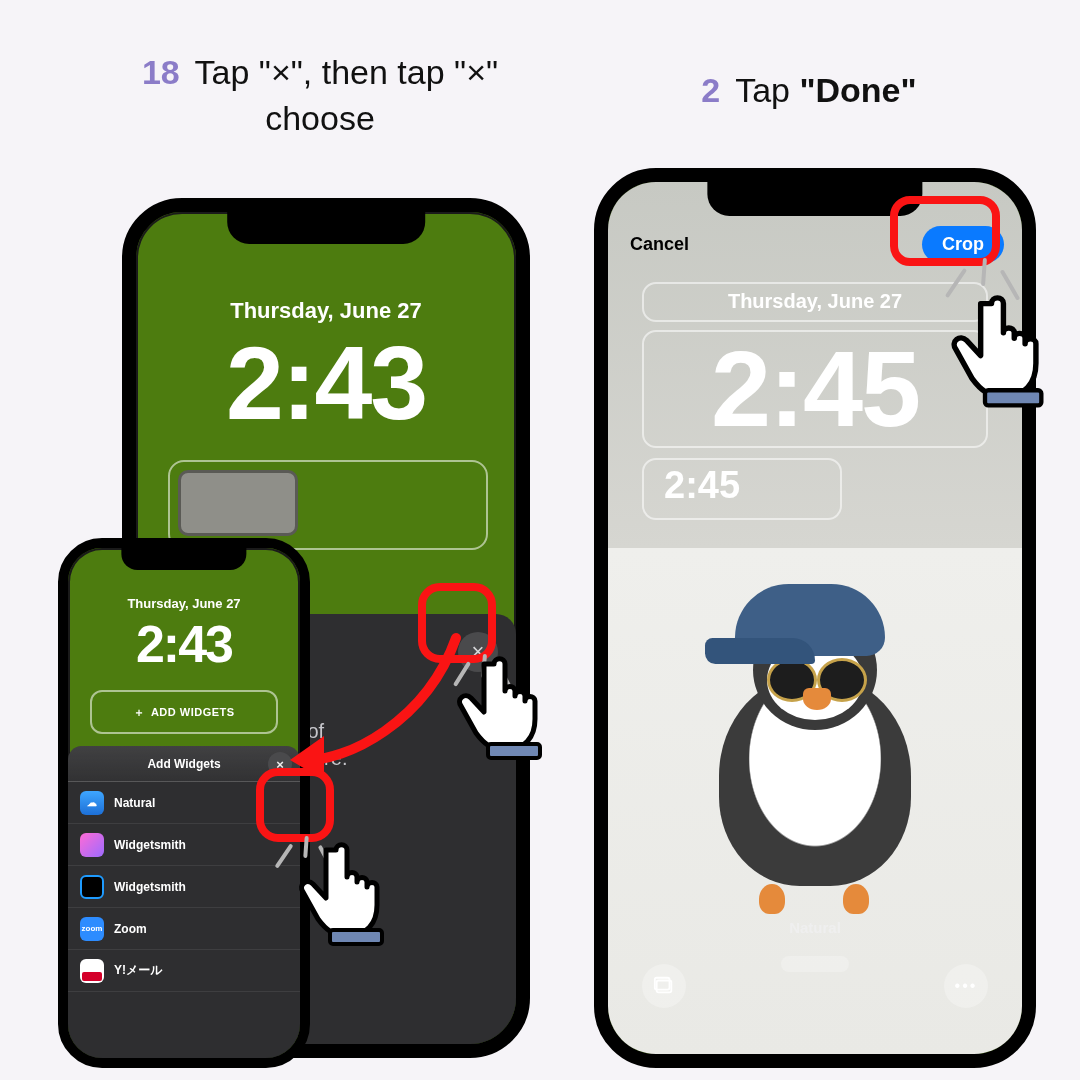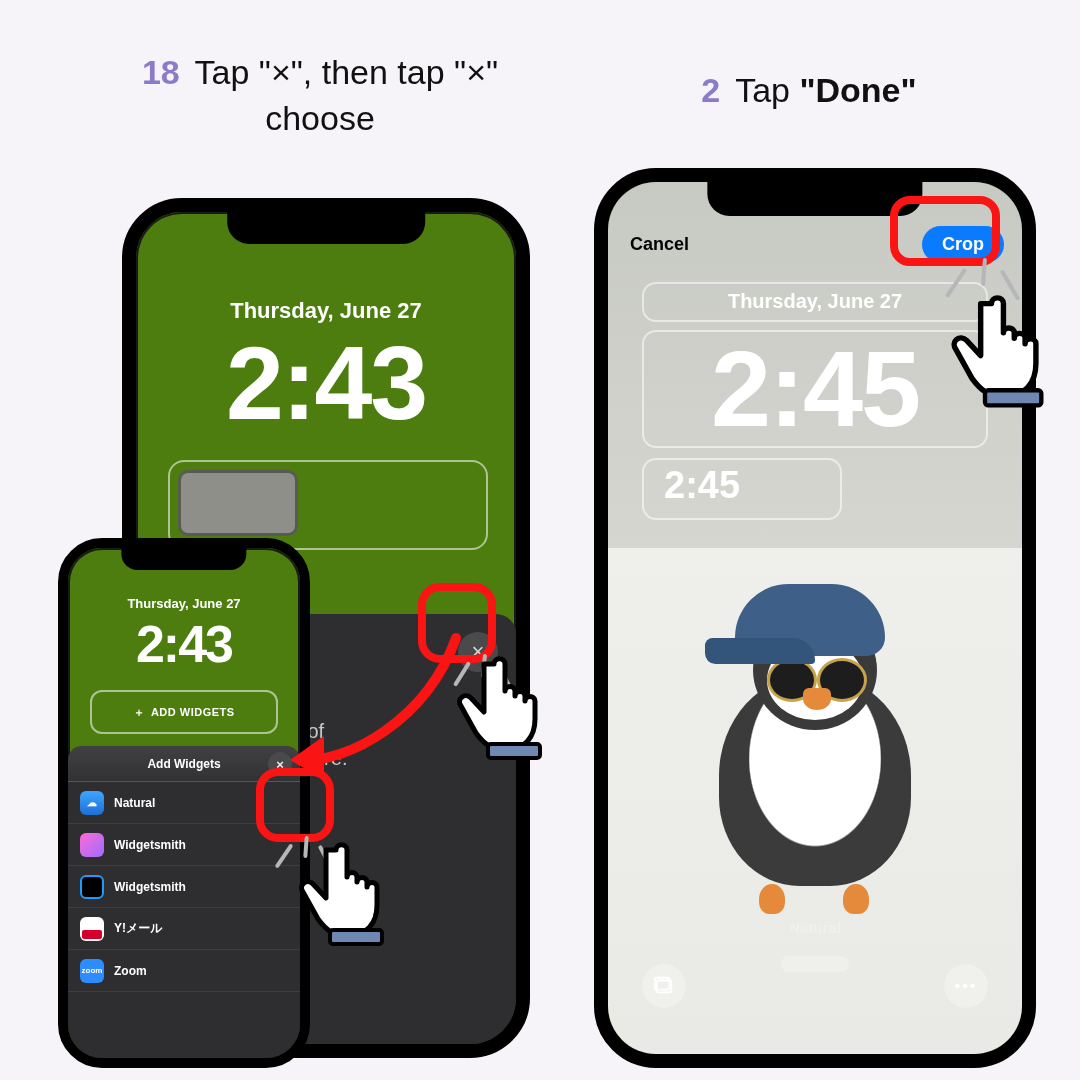--- a/index.html
+++ b/index.html
@@ -222,26 +222,26 @@
       </div>
     <div class="row">
         <div class="ico ico-wc"></div>
         <span>Widgetsmith</span>
       </div>
     <div class="row">
         <div class="ico ico-ws"></div>
         <span>Widgetsmith</span>
       </div>
     <div class="row">
+        <div class="ico ico-zoom">zoom</div>
+        <span>Zoom</span>
+      </div>
+    <div class="row">
         <div class="ico ico-ym"></div>
         <span>Y!メール</span>
-      </div>
-    <div class="row">
-        <div class="ico ico-zoom">zoom</div>
-        <span>Zoom</span>
       </div>
   </div>
   <div class="notch"></div>
 </div>
 
 <div id="phoneC" class="phone">
 
   <div class="bg"></div>
   <div class="topbar">
     <div class="cancel">Cancel</div>

